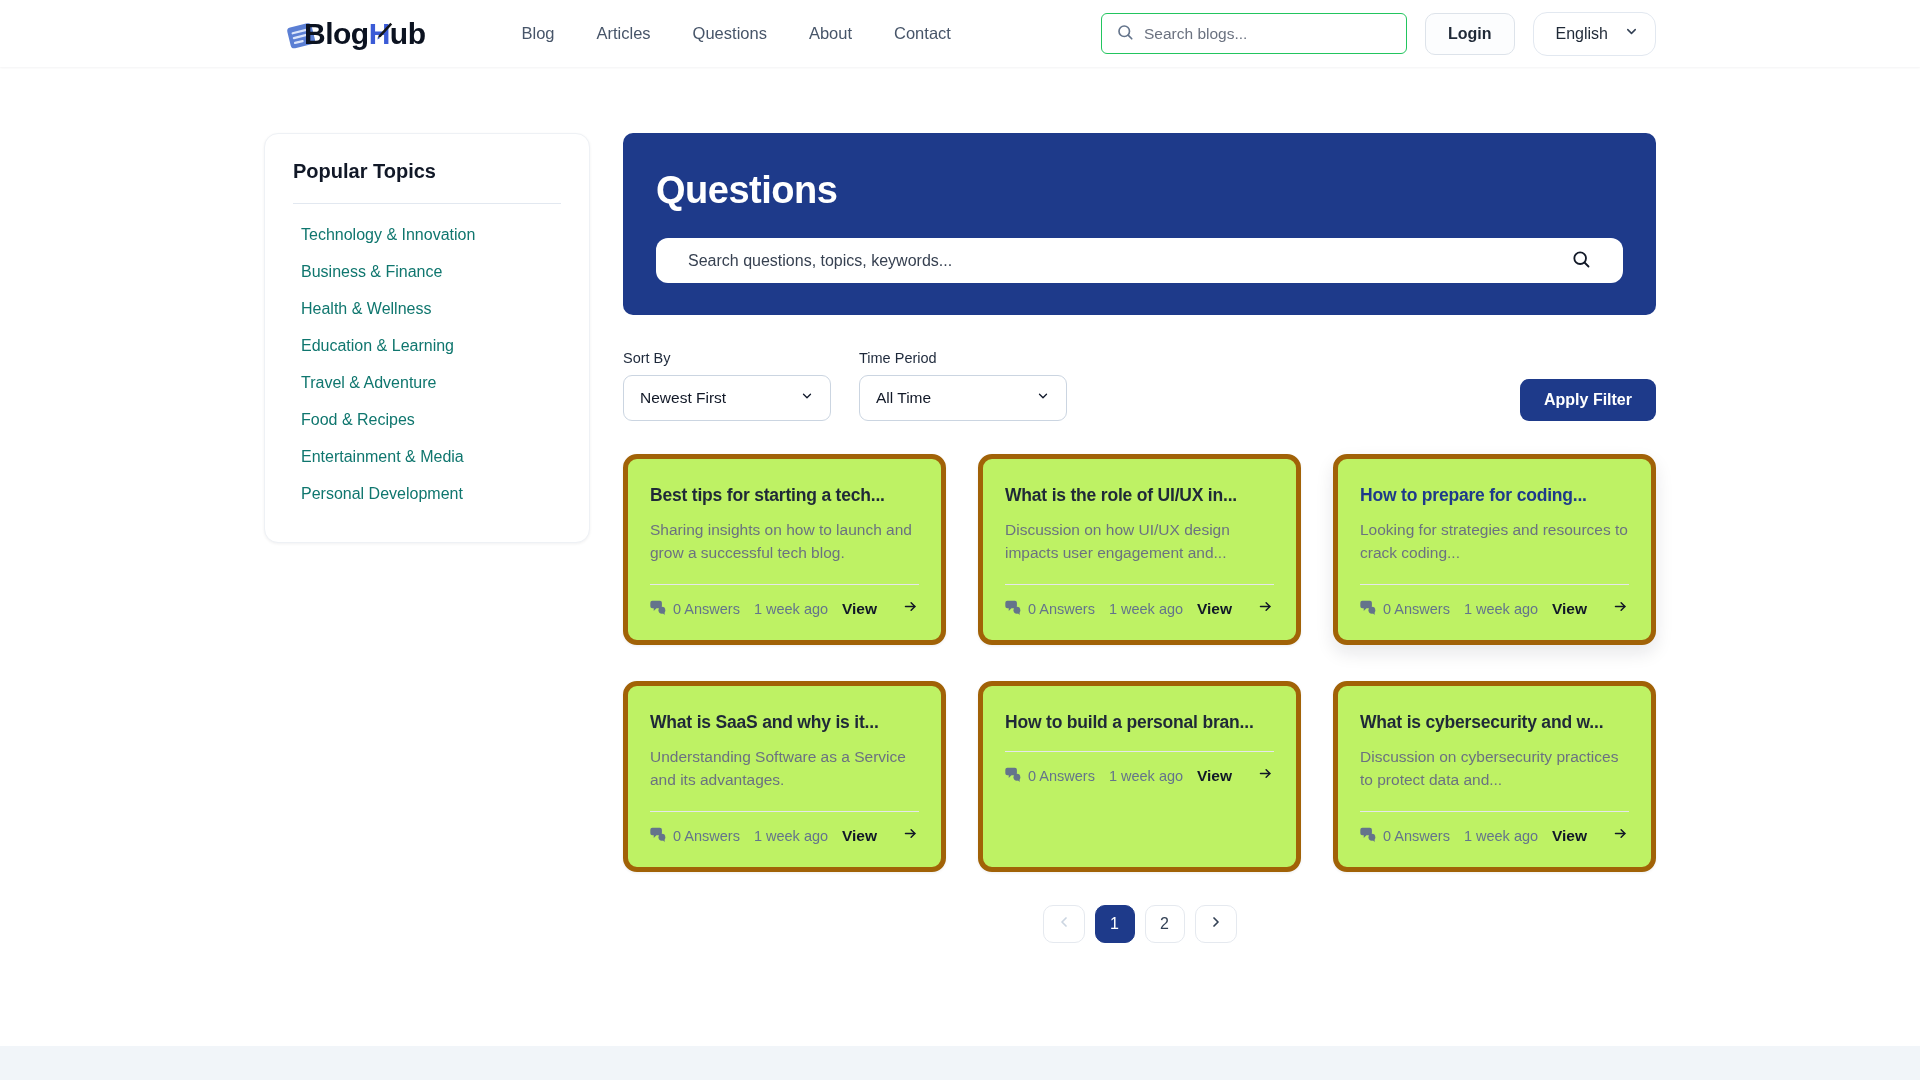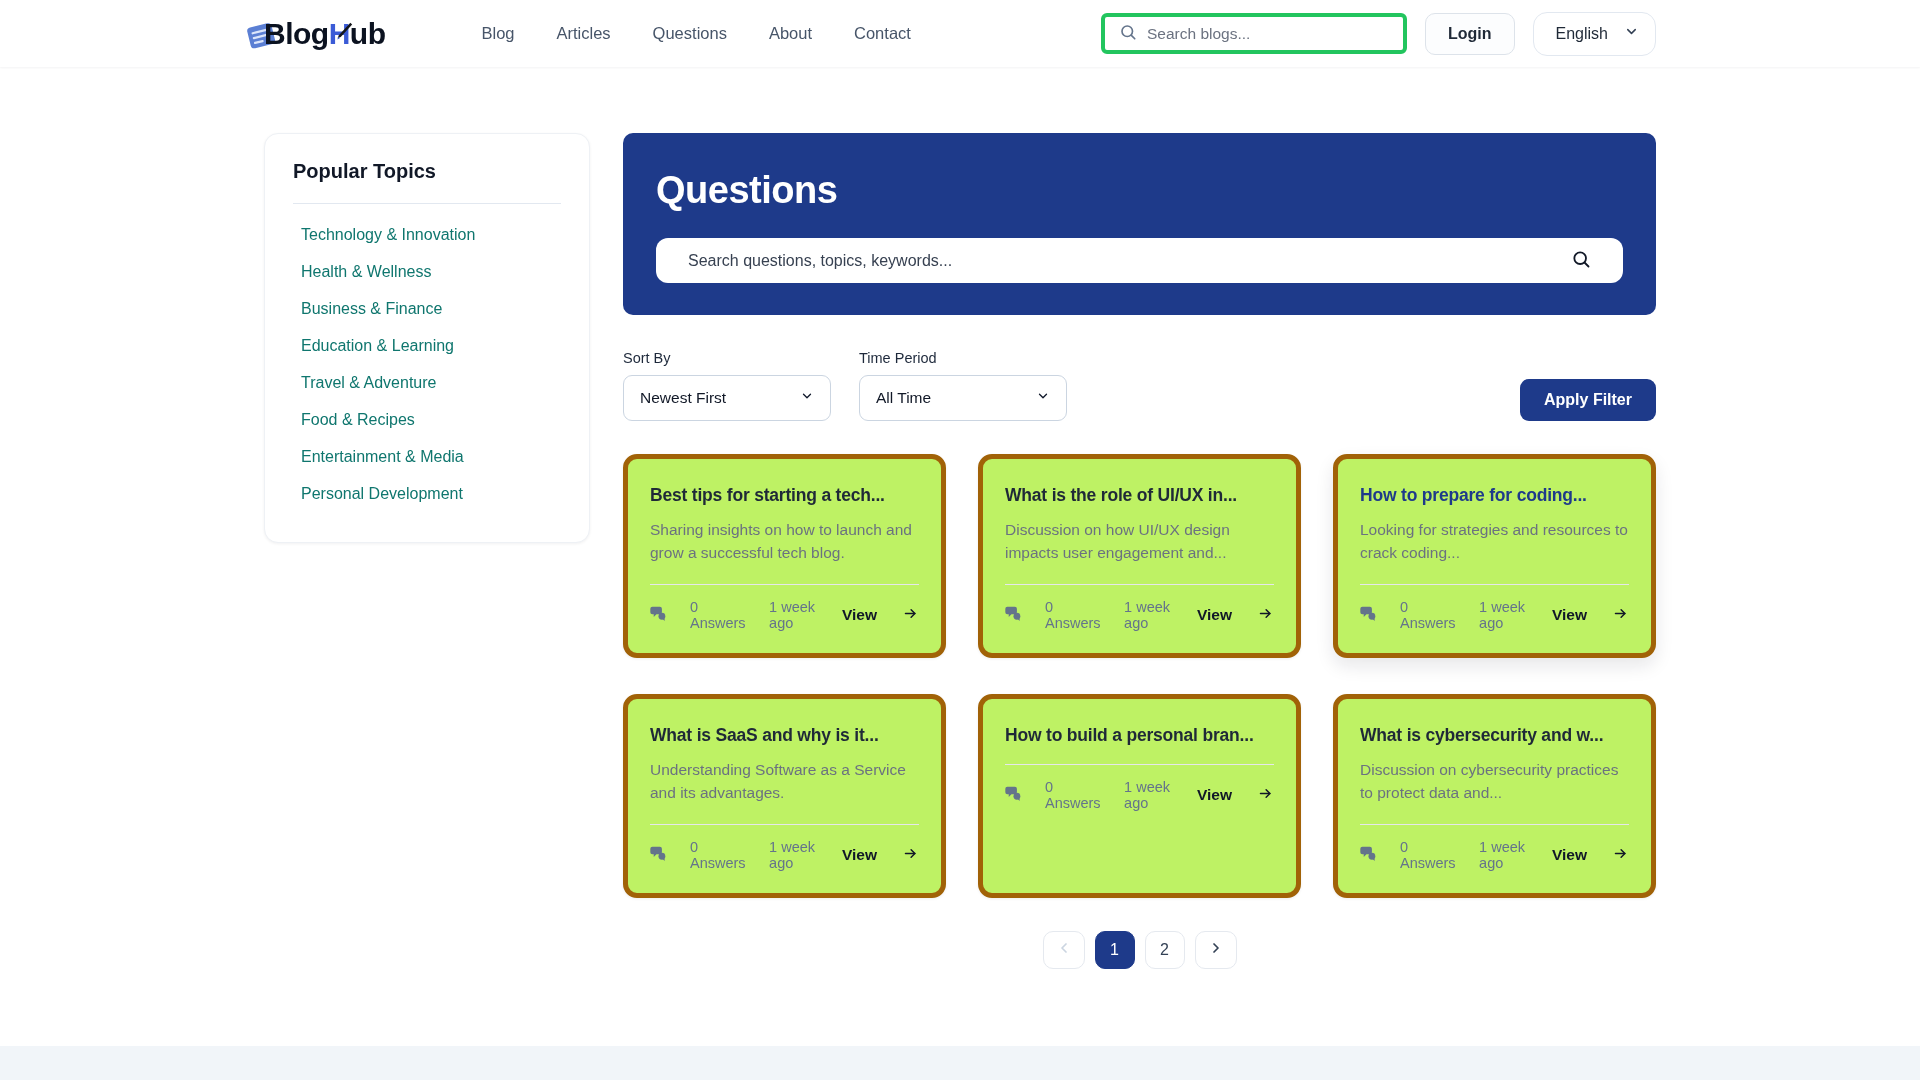--- a/index.html
+++ b/index.html
@@ -8,30 +8,30 @@
     font-family:"Liberation Sans","DejaVu Sans",sans-serif;
     background:#ffffff; color:#111827;
     display:flex; flex-direction:column;
   }
   
   .header {
     height:67px; background:#fff; display:flex; align-items:center;
     box-shadow:0 1px 2px rgba(15,23,42,.05); flex-shrink:0;
   }
   .header-inner { width:1392px; margin:0 auto; display:flex; align-items:center; }
-  .logo { display:flex; align-items:flex-start; position:relative; cursor:pointer; }
+  .logo { display:flex; align-items:flex-start; position:relative; cursor:pointer;margin-left:40px; }
   .logo-paper { position:absolute; left:-16px; top:6px; transform:rotate(-14deg); }
   .logo-text { font-size:30px; font-weight:700; color:#0b1220; letter-spacing:-0.5px; position:relative; z-index:1; }
   .logo-h { color:#3b5bd6; position:relative; }
   .logo-pen { position:absolute; left:3px; top:-2px; z-index:2; }
   .nav { display:flex; gap:42px; margin-left:96px; }
   .nav-link { font-size:16.5px; color:#475569; cursor:pointer; text-decoration:none; }
   .header-right { margin-left:auto; display:flex; align-items:center; gap:18px; }
   .nav-search {
-    width:306px; height:41px; border:4px solid #22c55e; border-radius:6px;
+    width:306px; height:41px; border:1px solid #22c55e; border-radius:6px;
     display:flex; align-items:center; padding:0 14px; gap:10px; background:#fff;
   }
   .nav-search svg { color:#64748b; flex-shrink:0; }
   .nav-search input { border:none; outline:none; font-size:15.5px; color:#111827; width:100%;
     font-family:inherit; background:transparent; }
   .nav-search input::placeholder { color:#6b7280; }
   .login-btn {
     height:42px; padding:0 22px; border:1px solid #dde3ea; border-radius:10px; background:#fcfdfe;
     font-size:16px; font-weight:700; color:#1f2937; cursor:pointer; font-family:inherit;
   }
@@ -82,21 +82,21 @@
   .card {
     background:#bef264; border:5px solid #a16207; border-radius:14px;
     box-shadow:0 1px 3px rgba(15,23,42,.07); padding:26px 22px 22px; cursor:pointer;
   }
   .card.hover { box-shadow:0 8px 18px rgba(15,23,42,.10); }
   .card-title { font-size:17.5px; font-weight:700; color:#1f2937; letter-spacing:-0.2px; white-space:nowrap; overflow:hidden; }
   .card.hover .card-title { color:#1e3a8a; }
   .card-desc { font-size:15.5px; color:#6b7280; line-height:1.5; margin-top:12px; min-height:48px; }
   .card-divider { border:none; border-top:1px solid #e5e7eb; margin:18px 0 14px; }
   .card-footer { display:flex; align-items:center; font-size:14.5px; color:#64748b; }
-  .card-footer .answers { display:flex; align-items:center; gap:23px; }
+  .card-footer .answers { display:flex; align-items:center; gap:6px; }
   .card-footer .time { margin-left:14px; }
   .card-view { margin-left:auto; display:flex; align-items:center; gap:25px;
     font-size:15.5px; font-weight:700; color:#111827; cursor:pointer; }
   
   .pagination { display:flex; justify-content:center; gap:10px; margin-top:33px; }
   .page-btn {
     min-width:40px; height:38px; border:1px solid #e5e9ef; border-radius:10px; background:#fff;
     display:flex; align-items:center; justify-content:center; font-size:16px; color:#334155;
     cursor:pointer; font-family:inherit; padding:0 12px;
   }
@@ -155,22 +155,22 @@
     </div>
   </div>
 </div>
 
 <div class="page">
 
   <aside class="sidebar">
     <div class="sidebar-title">Popular Topics</div>
     <ul class="topic-list">
       <li class="topic-item">Technology &amp; Innovation</li>
+      <li class="topic-item">Business &amp; Finance</li>
       <li class="topic-item">Health &amp; Wellness</li>
-      <li class="topic-item">Business &amp; Finance</li>
       <li class="topic-item">Education &amp; Learning</li>
       <li class="topic-item">Travel &amp; Adventure</li>
       <li class="topic-item">Food &amp; Recipes</li>
       <li class="topic-item">Entertainment &amp; Media</li>
       <li class="topic-item">Personal Development</li>
     </ul>
   </aside>
 
   <div class="main-col">
 

